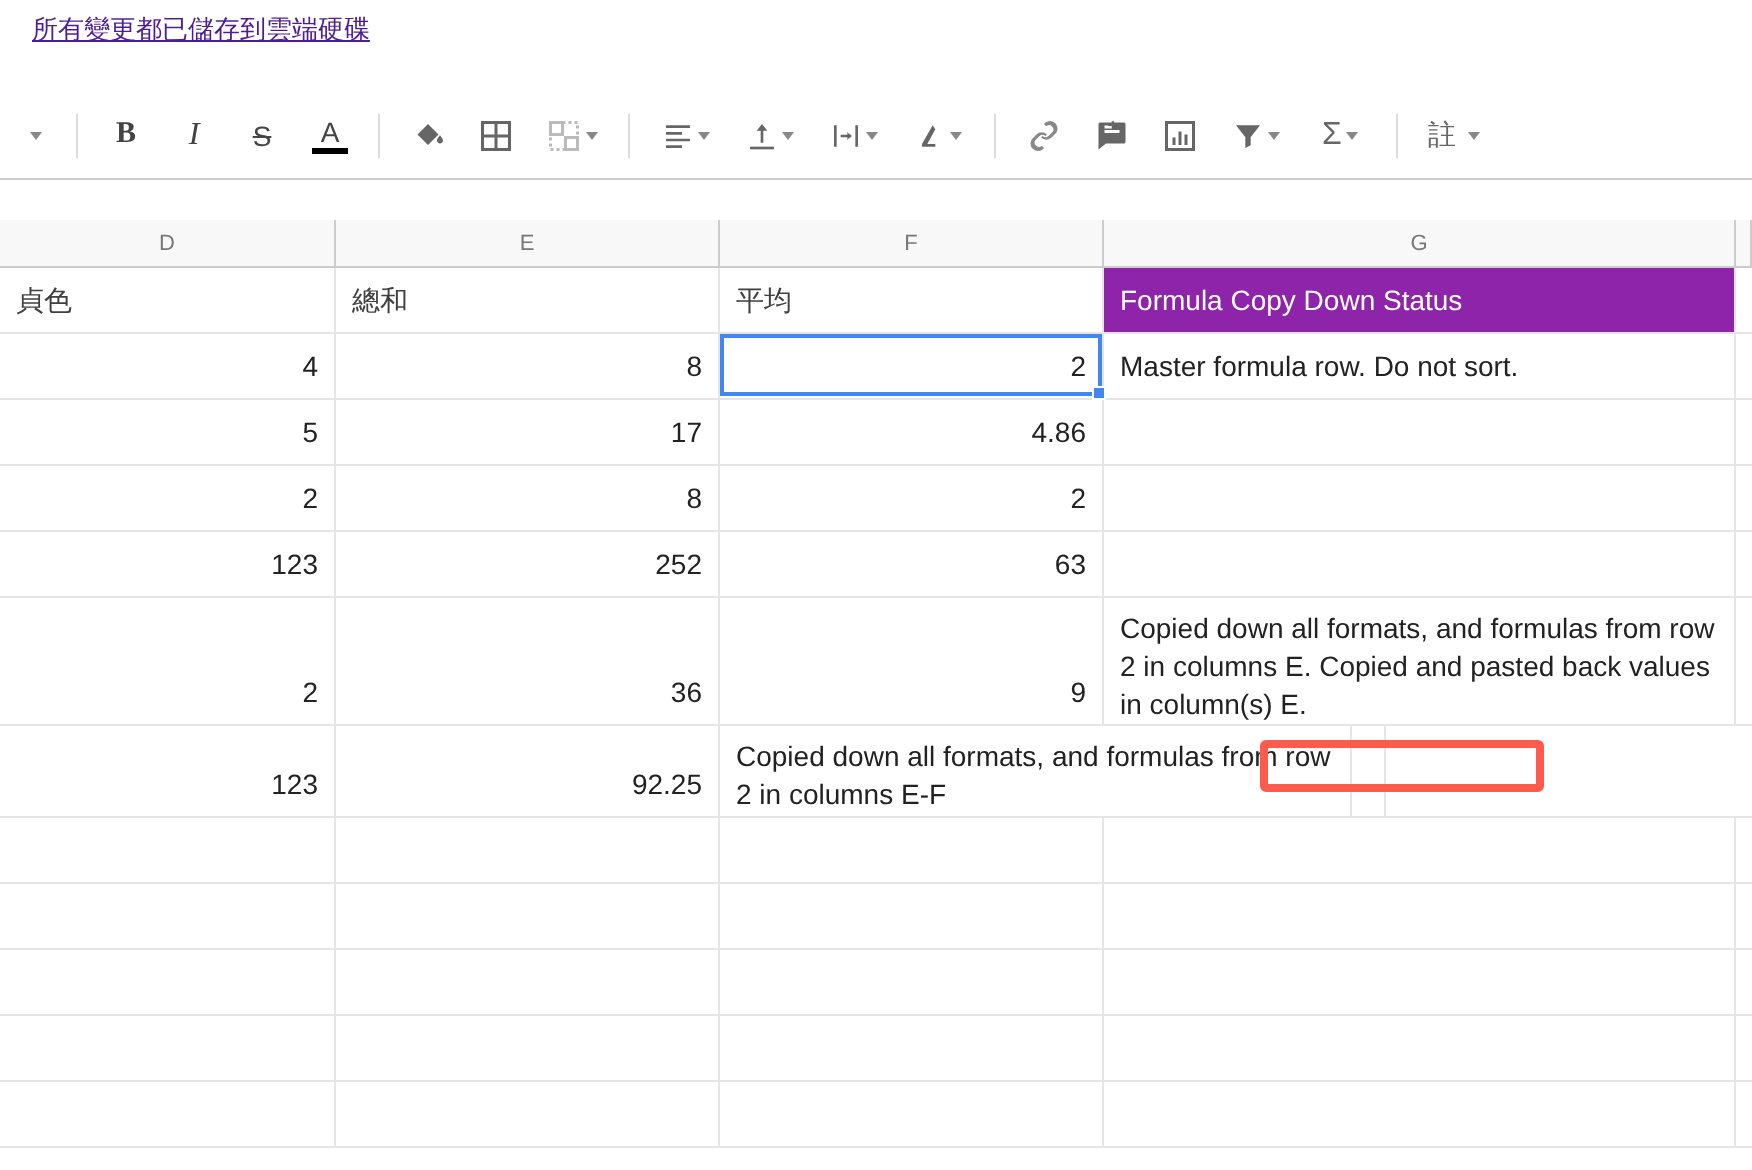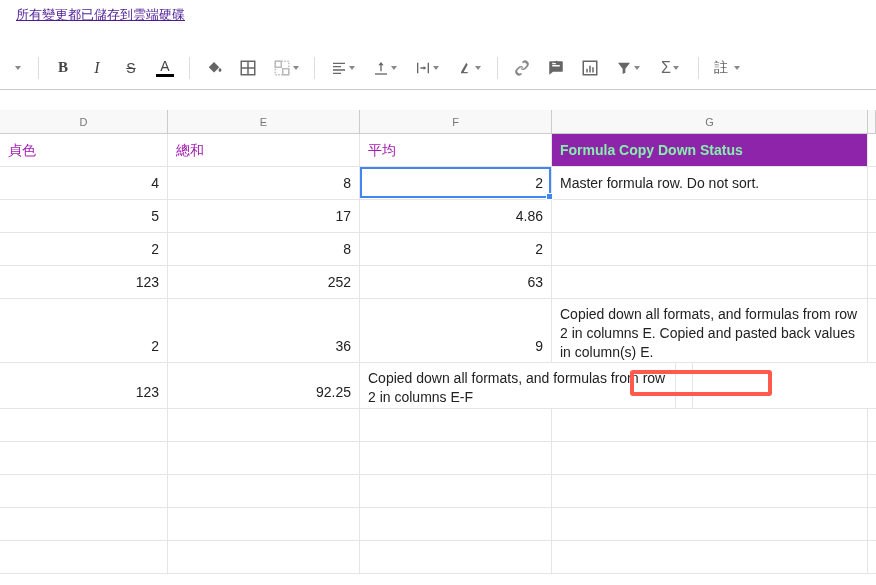--- a/index.html
+++ b/index.html
@@ -128,25 +128,25 @@
   }
   .cell.right { justify-content: flex-end; }
   .cell.wrap { display: block; padding: 6px 8px 8px; } 
   .w-d { width: 168px; }
   .w-e { width: 192px; }
   .w-f { width: 192px; }
   .w-g { width: 316px; }
   .w-rest { width: 8px; }
 
   
-  .hdr-cell { font-size: 14px; color:#a21caf; }
+  .hdr-cell { font-size: 14px; color:#404040; }
   .status-header {
     background: #8e24aa;
-    color: #86efac;
-    font-weight: bold;
+    color: #ffffff;
+    font-weight: normal;
   }
 
   
   .selected-cell {
     position: absolute;
     border: 2px solid #4285f4;
     pointer-events: none;
     z-index: 5;
   }
   .sel-handle {

